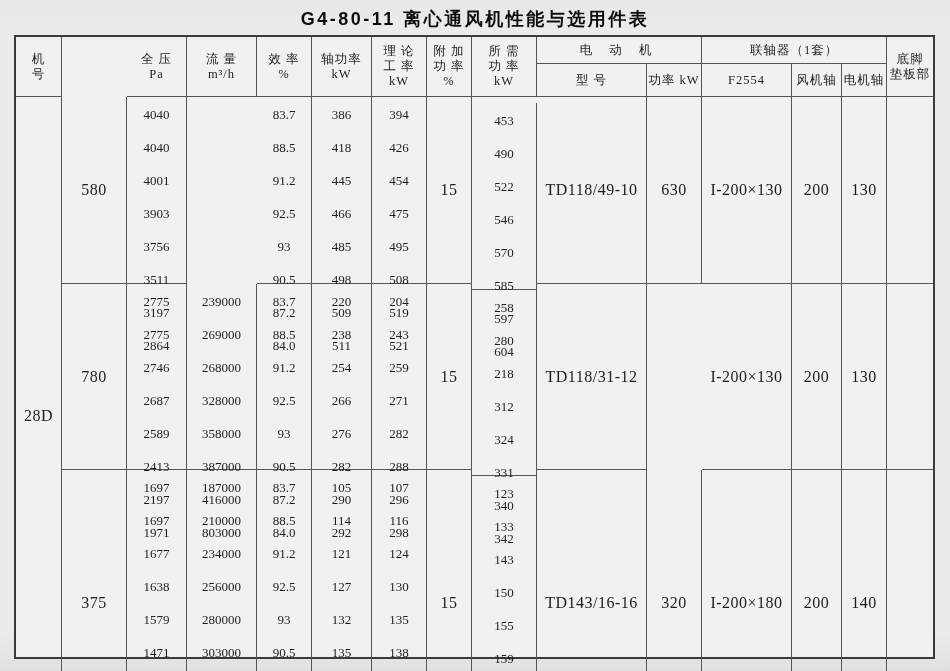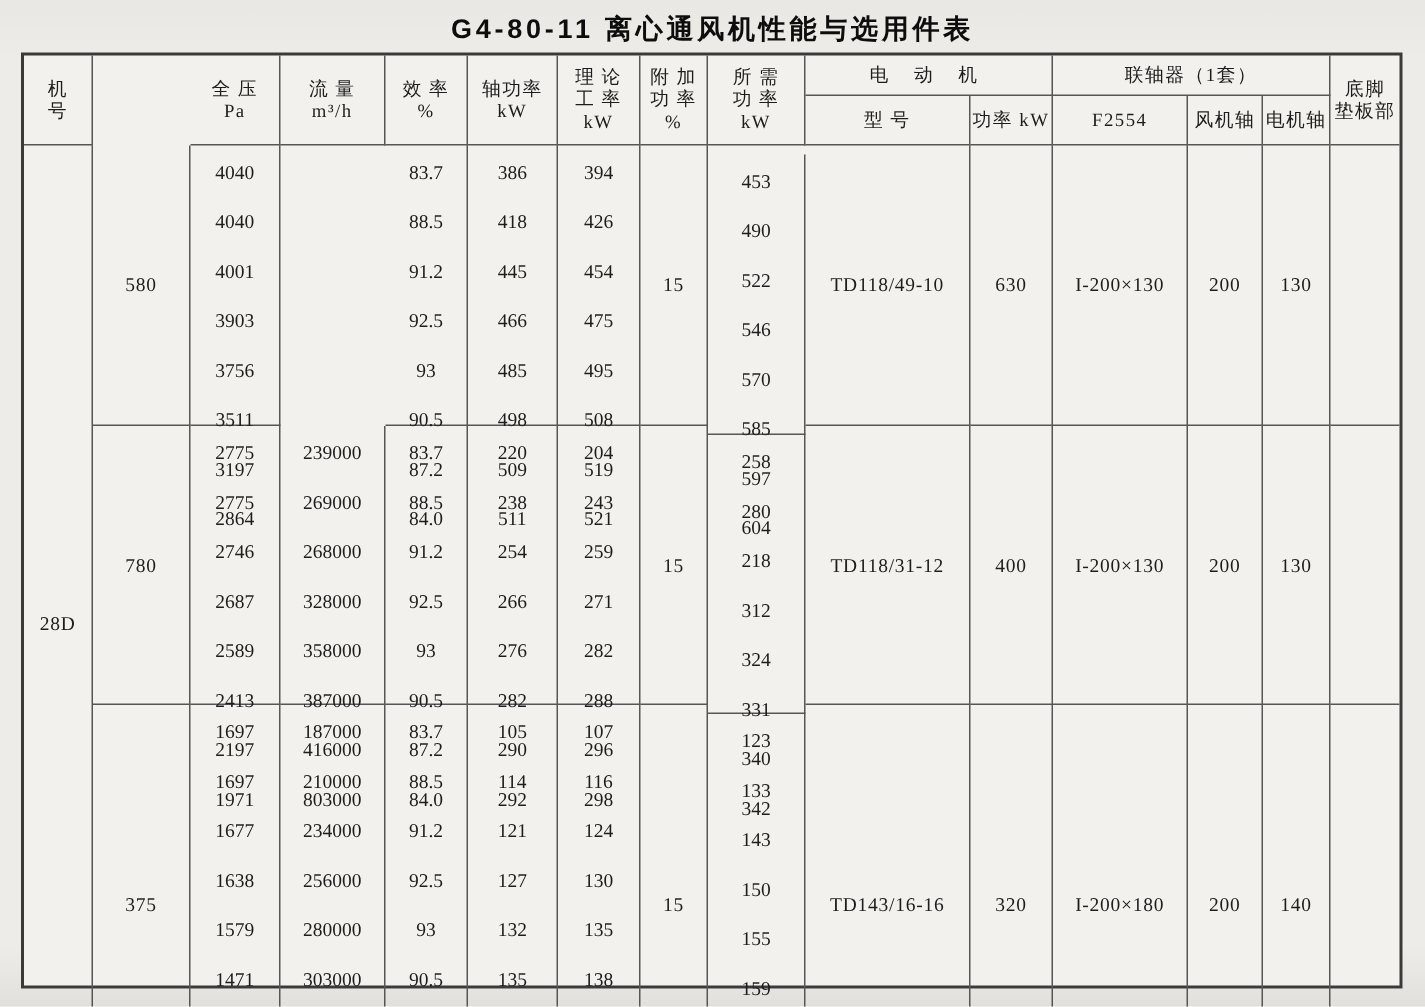--- a/index.html
+++ b/index.html
@@ -40,21 +40,21 @@
   .hdr{
     font-size:12.5px;line-height:15px;white-space:pre-line;
     letter-spacing:1px;
   }
   .hdr-wide{letter-spacing:7px;}
   .vals{
     font-size:13px;line-height:33px;white-space:pre-line;
     align-items:flex-start;padding-top:1px;
   }
   .req{transform:translateY(6px);}
-  .single{font-size:13px;letter-spacing:0.5px;}
+  .single{font-size:16px;letter-spacing:0.5px;}
 </style>
 </head>
 <body>
 
 <div class="scan-shade"></div>
 
 <div class="title">G4-80-11 离心通风机性能与选用件表</div>
 
 <div class="tbl">
 
@@ -185,21 +185,20 @@
   <div class="c single" style="grid-column:8;grid-row:4">15</div>
   <div class="c vals req" style="grid-column:9;grid-row:4">258
 280
 218
 312
 324
 331
 340
 342</div>
   <div class="c single" style="grid-column:10;grid-row:4">TD118/31-12</div>
-  <div class="c single" style="grid-column:11;grid-row:4">400</div>
   <div class="c single" style="grid-column:12;grid-row:4">I-200×130</div>
   <div class="c single" style="grid-column:13;grid-row:4">200</div>
   <div class="c single" style="grid-column:14;grid-row:4">130</div>
   <div class="c norb" style="grid-column:15;grid-row:4"></div>
 
   <div class="c single nobb" style="grid-column:2;grid-row:5">375</div>
   <div class="c vals nobb" style="grid-column:3;grid-row:5">1697
 1697
 1677
 1638

